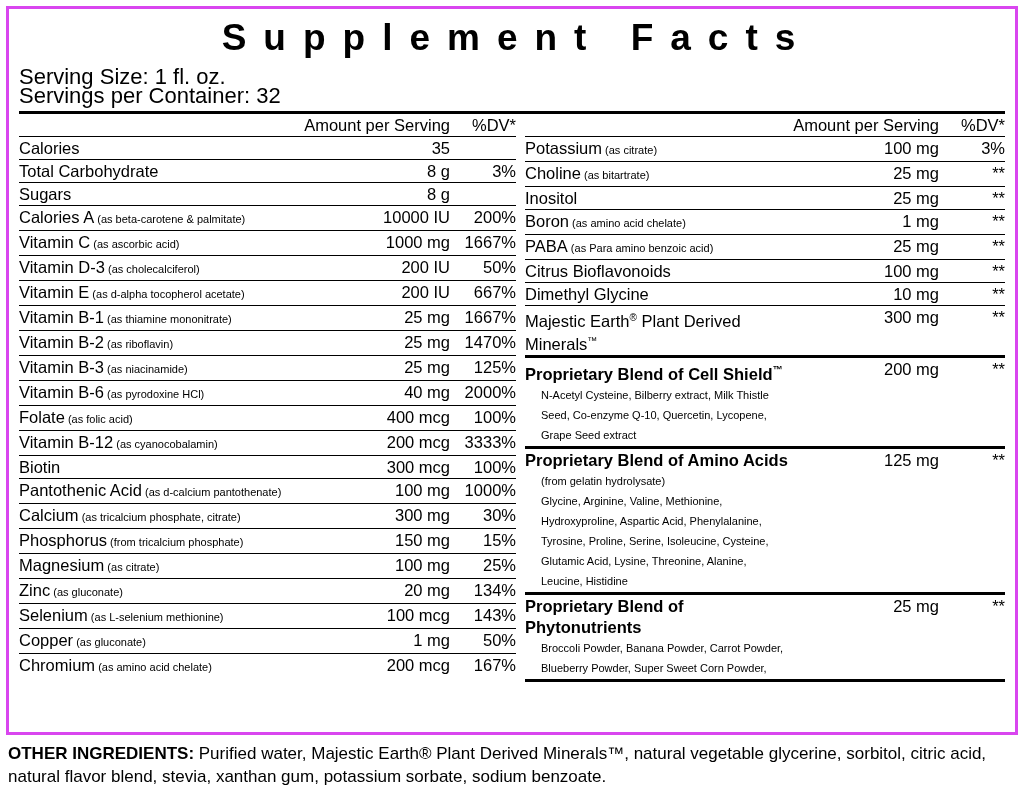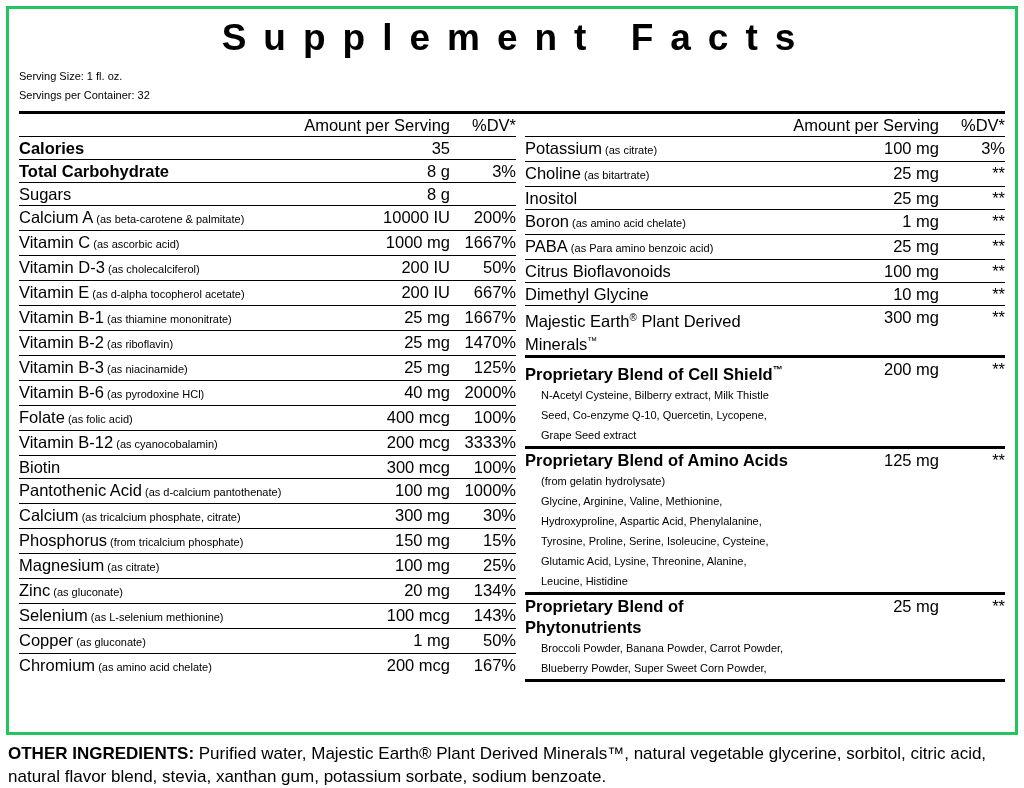--- a/index.html
+++ b/index.html
@@ -15,36 +15,36 @@
     position: relative;
     background: #fff;
     overflow: hidden;
   }
   .panel {
     position: absolute;
     left: 6px;
     top: 6px;
     width: 1012px;
     height: 729px;
-    border: 3px solid #22c55e;
+    border: 3px solid #d946ef;
     background: #fff;
     padding: 6px 10px 4px 10px;
   }
   .title {
     font-size: 37px;
     font-weight: bold;
     letter-spacing: 17px;
     text-align: center;
     line-height: 46px;
     white-space: nowrap;
     padding-left: 10px;
   }
   .serving {
     margin-top: 6px;
-    font-size: 11px;
+    font-size: 22px;
     line-height: 19px;
   }
   .rule-thick {
     border-top: 3px solid #000;
     margin-top: 6px;
   }
   .columns {
     display: flex;
     margin-top: 0;
   }
@@ -65,21 +65,21 @@
   }
   table.nf tr.no-rule td { border-bottom: none; }
   .hdr td {
     border-bottom: 1.5px solid #000 !important;
     font-size: 16.5px;
     padding-bottom: 2px;
   }
   .c-name { text-align: left; padding-right: 6px; }
   .c-amt { text-align: right; white-space: nowrap; padding-right: 10px; width: 108px; }
   .c-dv  { text-align: right; white-space: nowrap; width: 66px; }
-  .bold { font-weight: bold; margin-top: 41px; }
+  .bold { font-weight: normal; margin-top: 41px; }
   .indent { padding-left: 22px; }
   .sub { font-size: 11px; }
   .name-main { font-size: 16.5px; }
   .thickrow td { border-bottom: 3px solid #000 !important; }
   .thicktop td { border-top: 3px solid #000 !important; }
   .blend-title { font-weight: bold; font-size: 16.5px; line-height: 21px; }
   .blend-list {
     font-size: 11px;
     line-height: 19px;
     padding-left: 16px;
@@ -132,21 +132,21 @@
                 <td class="c-name"><span class="name-main bold">Total Carbohydrate</span></td>
                 <td class="c-amt">8 g</td>
                 <td class="c-dv">3%</td>
               </tr>
               <tr>
                 <td class="c-name indent"><span class="name-main">Sugars</span></td>
                 <td class="c-amt">8 g</td>
                 <td class="c-dv"></td>
               </tr>
               <tr>
-                <td class="c-name"><span class="name-main">Calcium A</span><span class="sub"> (as beta-carotene &amp; palmitate)</span></td>
+                <td class="c-name"><span class="name-main">Calories A</span><span class="sub"> (as beta-carotene &amp; palmitate)</span></td>
                 <td class="c-amt">10000 IU</td>
                 <td class="c-dv">200%</td>
               </tr>
               <tr>
                 <td class="c-name"><span class="name-main">Vitamin C</span><span class="sub"> (as ascorbic acid)</span></td>
                 <td class="c-amt">1000 mg</td>
                 <td class="c-dv">1667%</td>
               </tr>
               <tr>
                 <td class="c-name"><span class="name-main">Vitamin D-3</span><span class="sub"> (as cholecalciferol)</span></td>

